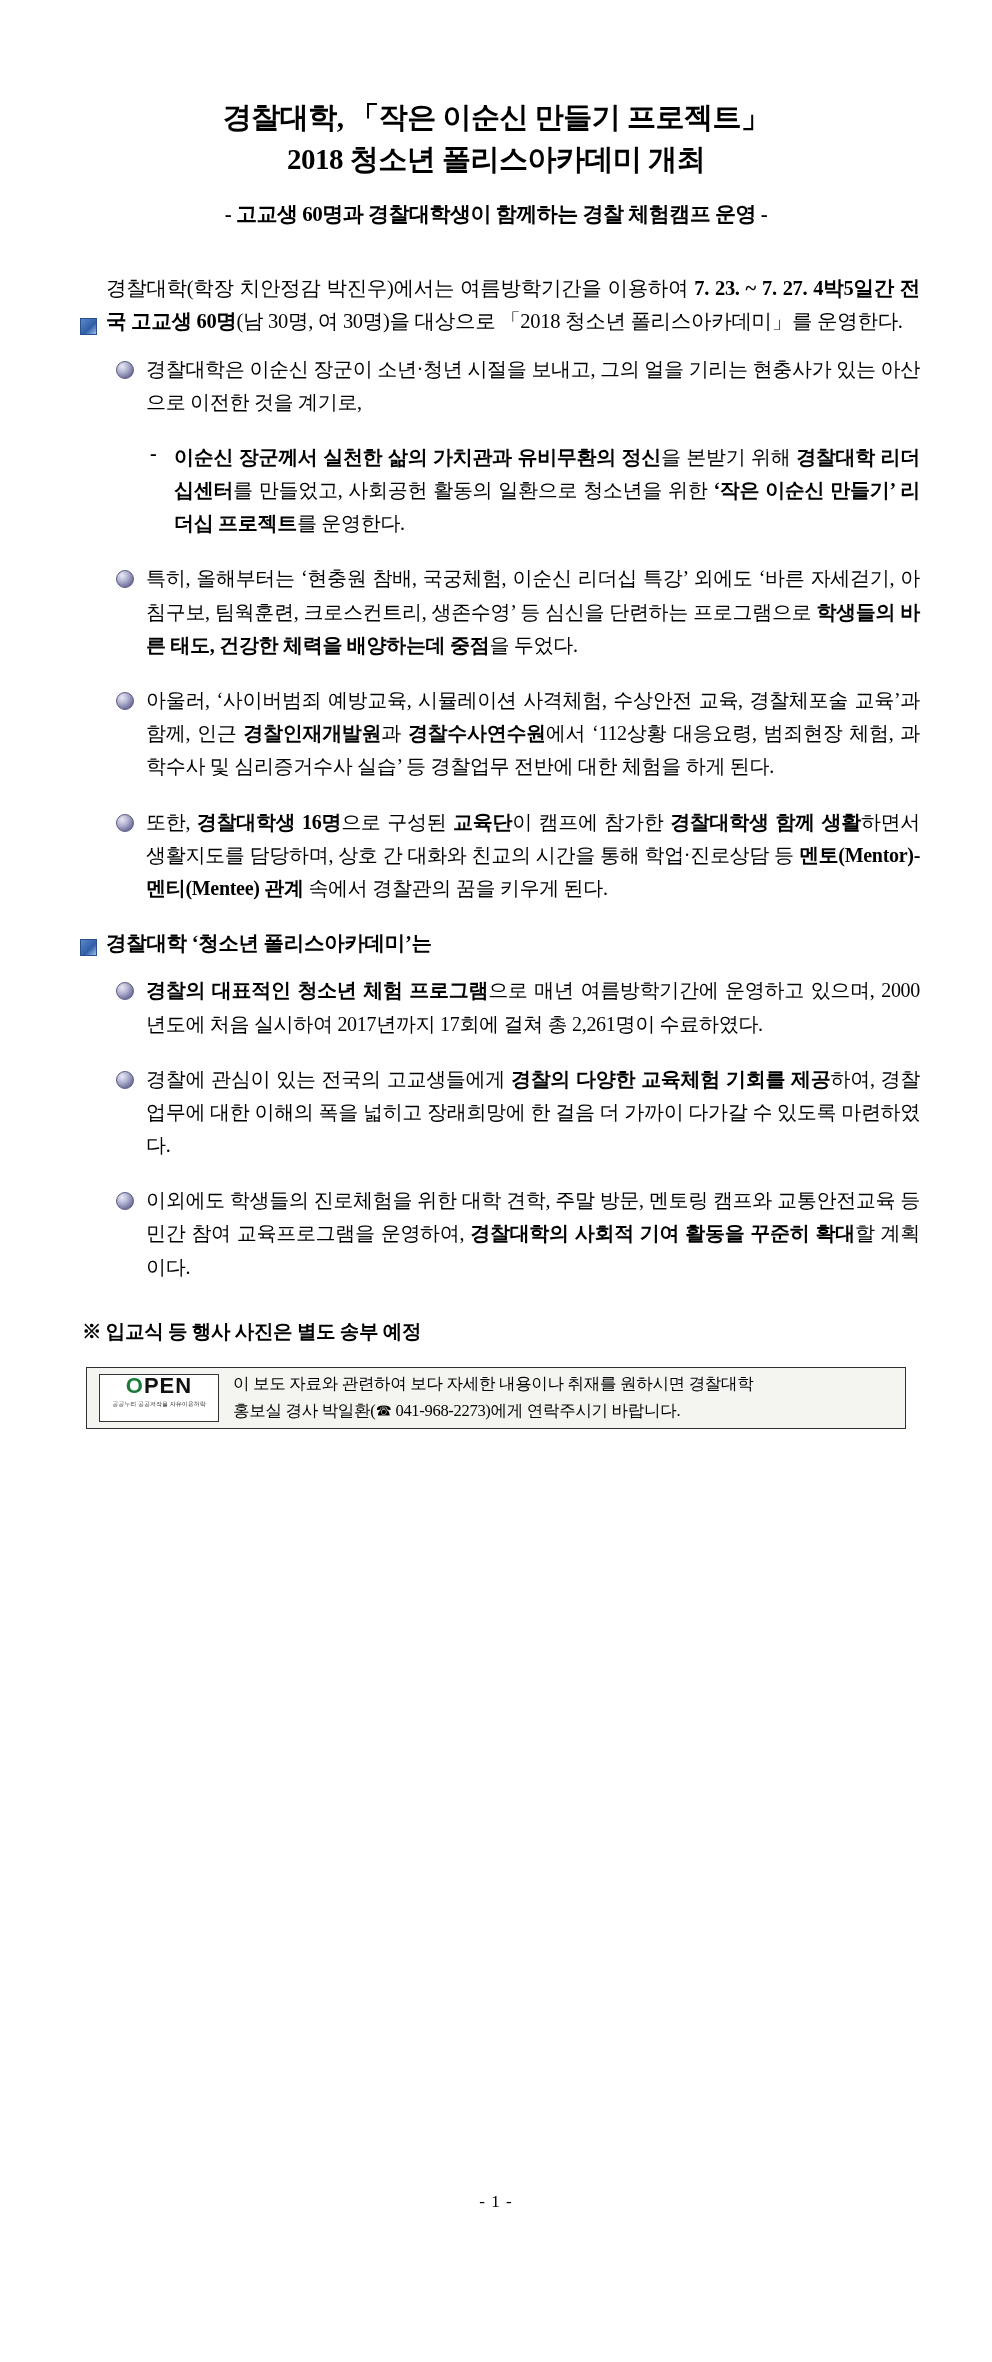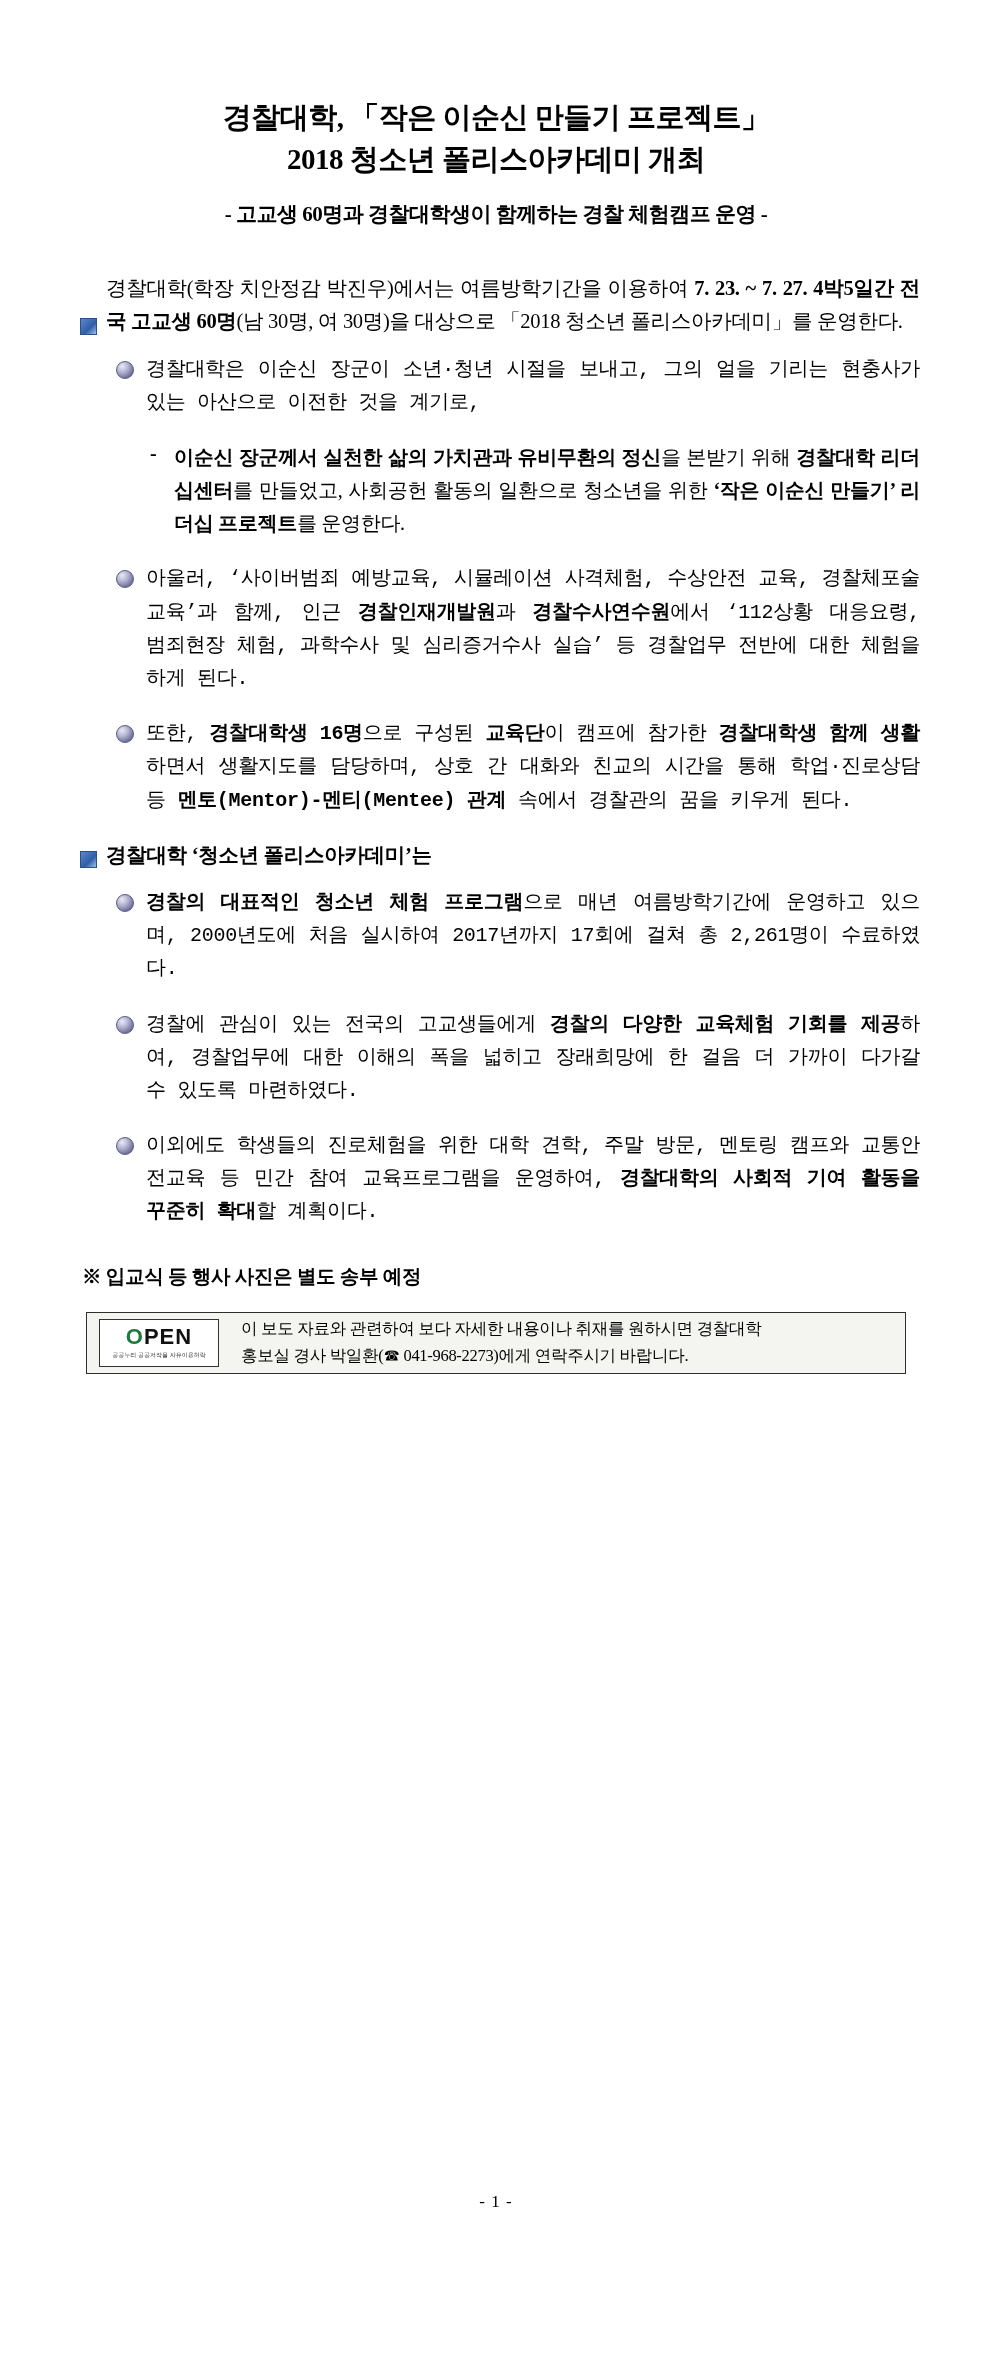--- a/index.html
+++ b/index.html
@@ -66,21 +66,20 @@
     letter-spacing: -0.3px;
     text-align: justify;
     flex: 1 1 auto;
   }
 
   .lv2 {
     display: flex;
     align-items: flex-start;
     margin-left: 44px;
     margin-bottom: 22px;
-    font-family: Liberation Mono, monospace;
   }
   .lv2 .marker {
     flex: 0 0 auto;
     width: 30px;
     padding-top: 8px;
   }
   .circ {
     display: inline-block;
     width: 16px;
     height: 16px;
@@ -141,22 +140,22 @@
   }
   .open-logo {
     flex: 0 0 auto;
     width: 118px;
     height: 46px;
     border: 1px solid #333;
     background: #ffffff;
     display: flex;
     flex-direction: column;
     align-items: center;
-    justify-content: center;
-    margin-right: 22px;
+    justify-content: flex-start;
+    margin-right: 14px;
   }
   .open-logo .word {
     font-family: "Liberation Sans", sans-serif;
     font-size: 22px;
     font-weight: bold;
     letter-spacing: 1px;
     line-height: 1;
     color: #111;
   }
   .open-logo .word .o {
@@ -202,20 +201,24 @@
         <div class="marker"><span class="sq"></span></div>
         <div class="text">경찰대학(학장 치안정감 박진우)에서는 여름방학기간을 이용하여 <b>7. 23. ~ 7. 27. 4박5일간 전국 고교생 60명</b>(남 30명, 여 30명)을 대상으로 「2018 청소년 폴리스아카데미」를 운영한다.</div>
       </div>
       <div class="lv2">
         <div class="marker"><span class="circ"></span></div>
         <div class="text">경찰대학은 이순신 장군이 소년·청년 시절을 보내고, 그의 얼을 기리는 현충사가 있는 아산으로 이전한 것을 계기로,</div>
       </div>
       <div class="lv3">
         <div class="marker">-</div>
         <div class="text"><b>이순신 장군께서 실천한 삶의 가치관과 유비무환의 정신</b>을 본받기 위해 <b>경찰대학 리더십센터</b>를 만들었고, 사회공헌 활동의 일환으로 청소년을 위한 <b>‘작은 이순신 만들기’ 리더십 프로젝트</b>를 운영한다.</div>
+      </div>
+      <div class="lv2">
+        <div class="marker"><span class="circ"></span></div>
+        <div class="text">특히, 올해부터는 ‘현충원 참배, 국궁체험, 이순신 리더십 특강’ 외에도 ‘바른 자세걷기, 아침구보, 팀웍훈련, 크로스컨트리, 생존수영’ 등 심신을 단련하는 프로그램으로 <b>학생들의 바른 태도, 건강한 체력을 배양하는데 중점</b>을 두었다.</div>
       </div>
       <div class="lv2">
         <div class="marker"><span class="circ"></span></div>
         <div class="text">아울러, ‘사이버범죄 예방교육, 시뮬레이션 사격체험, 수상안전 교육, 경찰체포술 교육’과 함께, 인근 <b>경찰인재개발원</b>과 <b>경찰수사연수원</b>에서 ‘112상황 대응요령, 범죄현장 체험, 과학수사 및 심리증거수사 실습’ 등 경찰업무 전반에 대한 체험을 하게 된다.</div>
       </div>
       <div class="lv2">
         <div class="marker"><span class="circ"></span></div>
         <div class="text">또한, <b>경찰대학생 16명</b>으로 구성된 <b>교육단</b>이 캠프에 참가한 <b>경찰대학생 함께 생활</b>하면서 생활지도를 담당하며, 상호 간 대화와 친교의 시간을 통해 학업·진로상담 등 <b>멘토(Mentor)-멘티(Mentee) 관계</b> 속에서 경찰관의 꿈을 키우게 된다.</div>
       </div>
       <div class="lv1">

